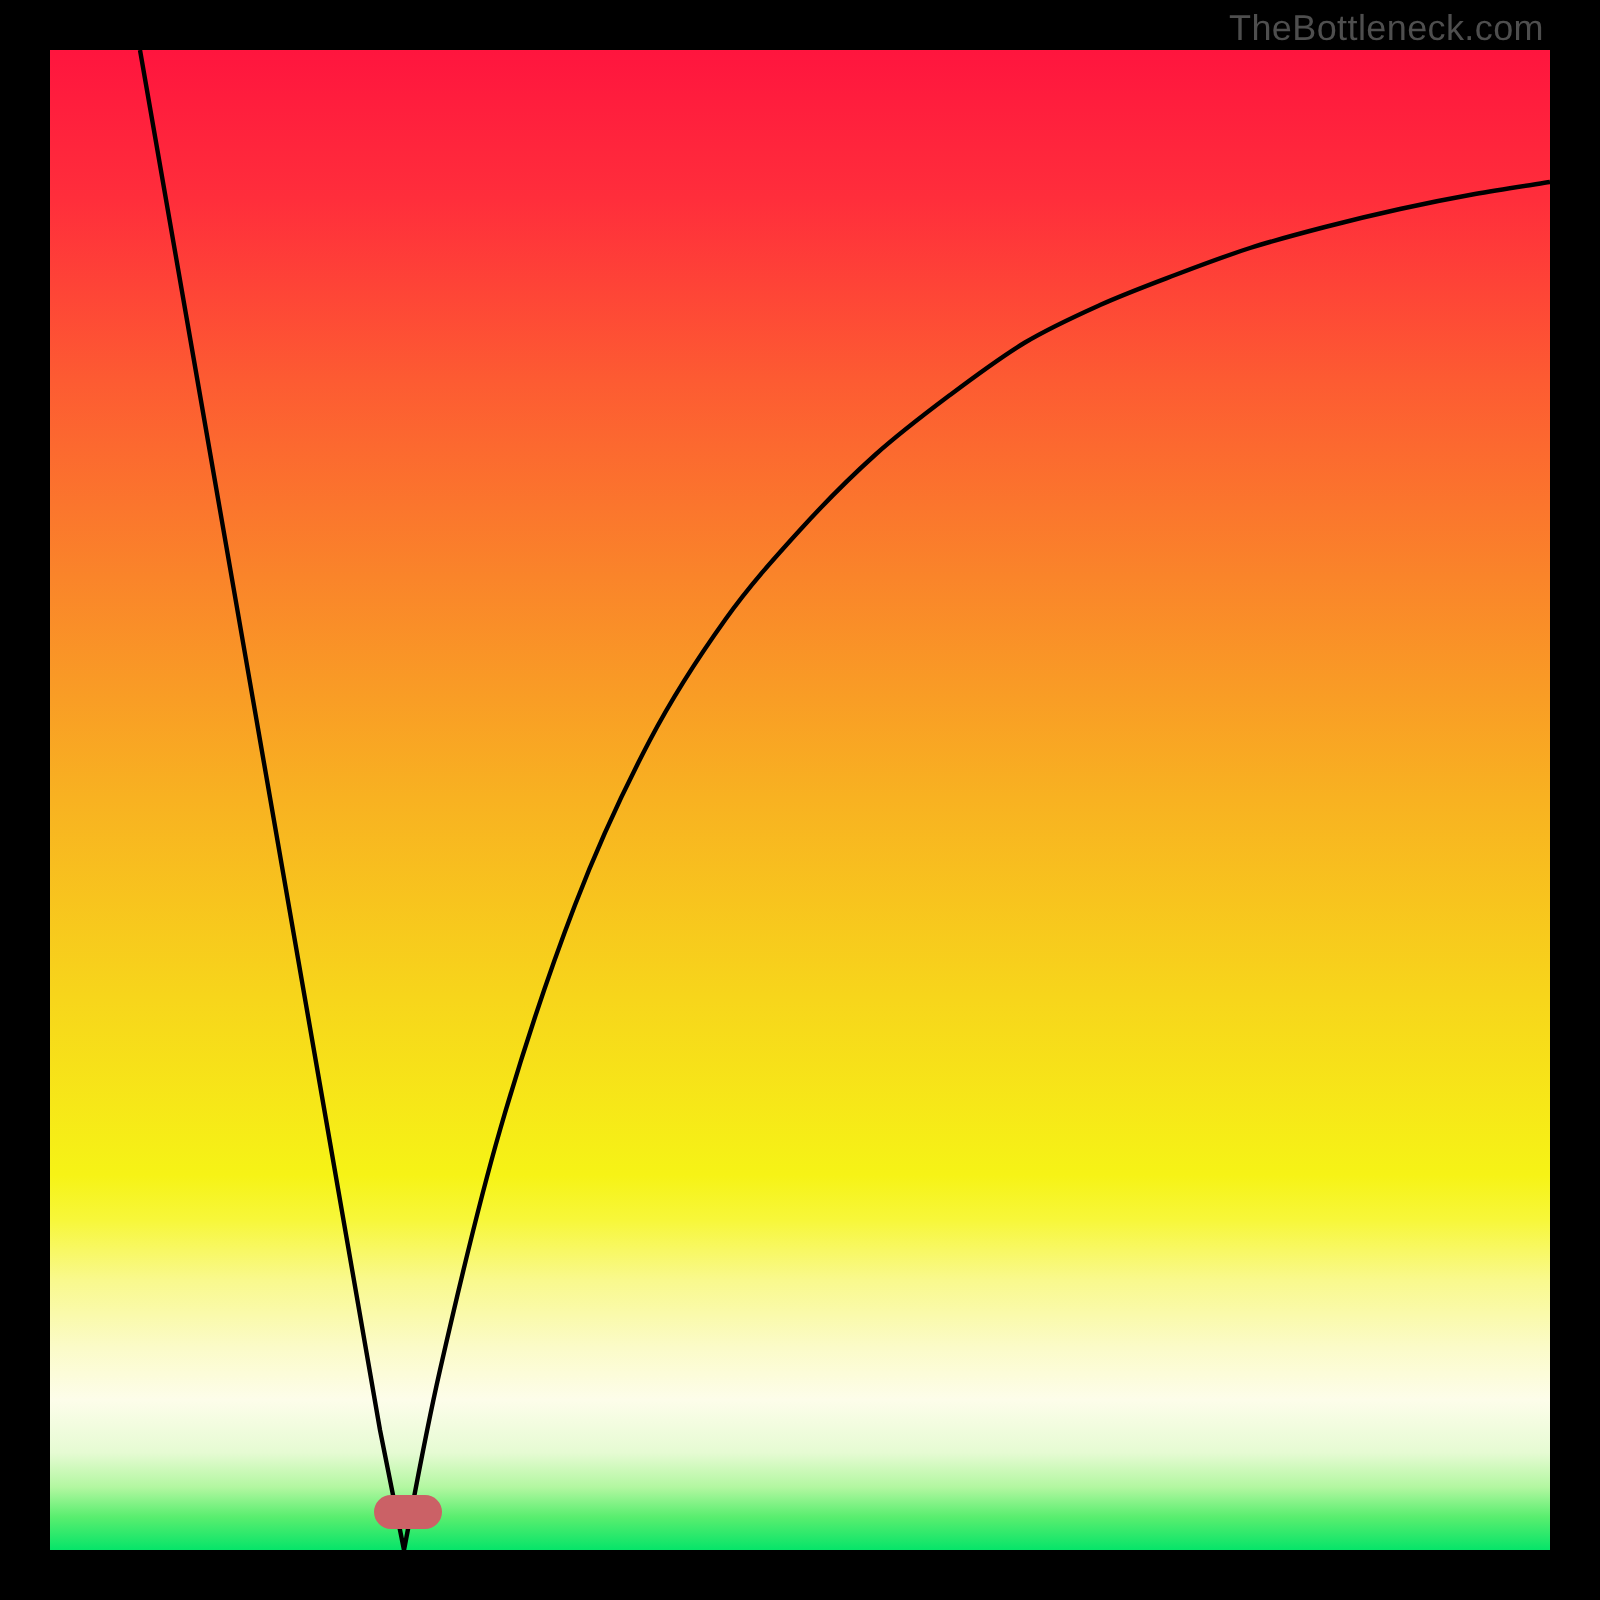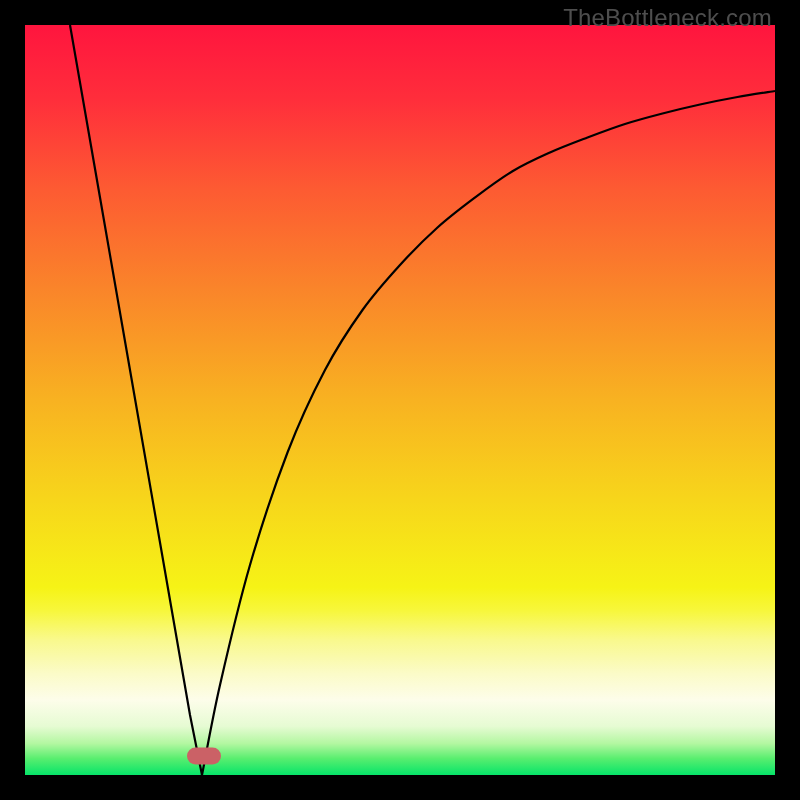--- a/index.html
+++ b/index.html
@@ -24,21 +24,21 @@
     left: 0;
     top: 0;
     width: 750px;
     height: 750px;
   }
   .watermark {
     position: absolute;
     right: 28px;
     top: 4px;
     color: #4e4e4e;
-    font-size: 24px;
+    font-size: 18px;
     font-weight: 500;
     letter-spacing: 0.2px;
   }
   .marker {
     position: absolute;
     width: 34px;
     height: 17px;
     border-radius: 9px;
     background: #cb6166;
     transform: translate(-50%, -50%);

